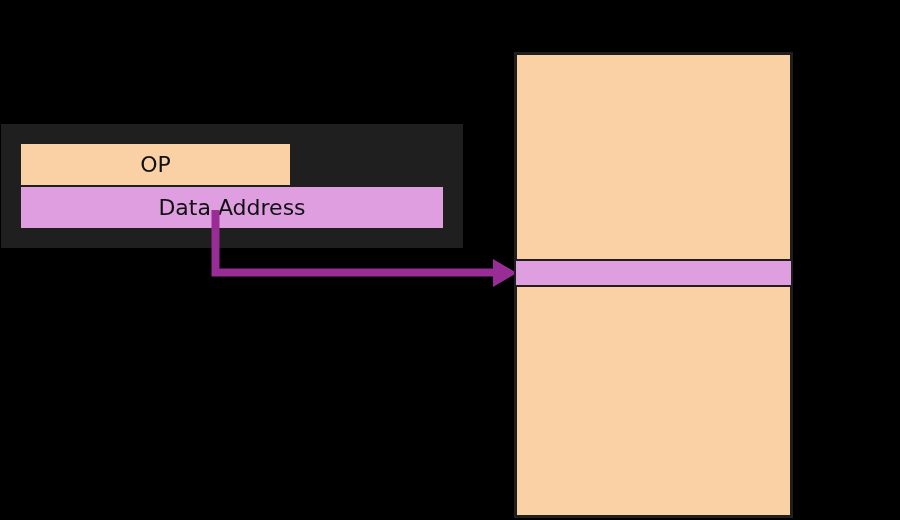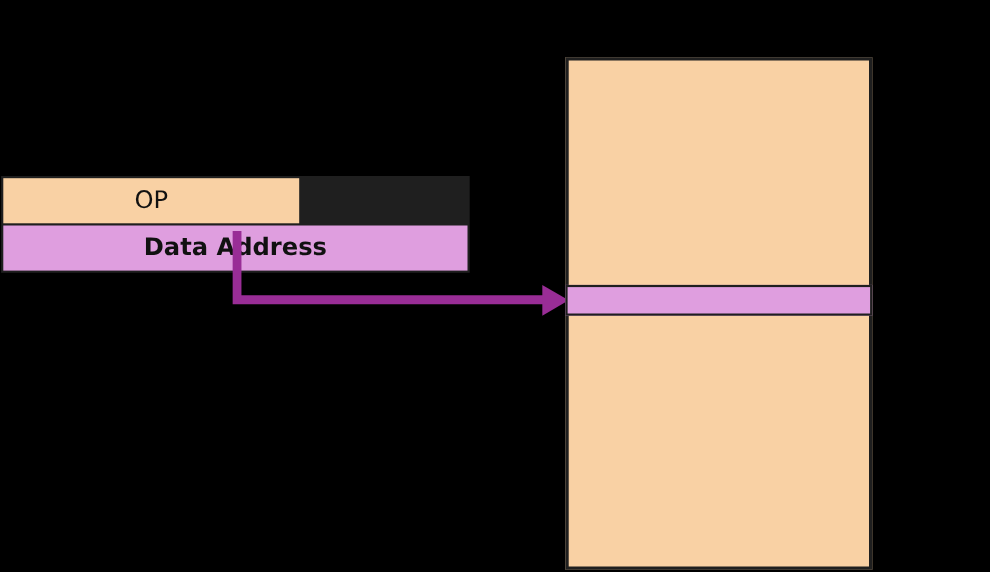--- a/index.html
+++ b/index.html
@@ -30,35 +30,34 @@
 
   
   .instruction-box {
     position: absolute;
     left: 1px;
     top: 124px;
     display: grid;
     grid-template-columns: 269px 151px;
     grid-template-rows: 41px 41px;
     gap: 2px;
-    padding: 2px;
+    padding: 20px;
     background: var(--border);
     width: max-content;
-    margin-top: 36px;
   }
   .field {
     display: flex;
     align-items: center;
     justify-content: center;
     font-size: 22px;
     color: var(--text);
   }
   .field.opcode   { background: var(--opcode-fill); }
   .field.register { background: var(--register-fill); }
-  .field.address  { background: var(--address-fill); grid-column: 1 / 3; font-weight: bold; }
+  .field.address  { background: var(--address-fill); grid-column: 1 / 3; }
 
   
   .memory-box {
     position: absolute;
     left: 514px;
     top: 52px;
     width: 279px;
     height: 466px;
     background: var(--memory-fill);
     border: 3px solid var(--border);

